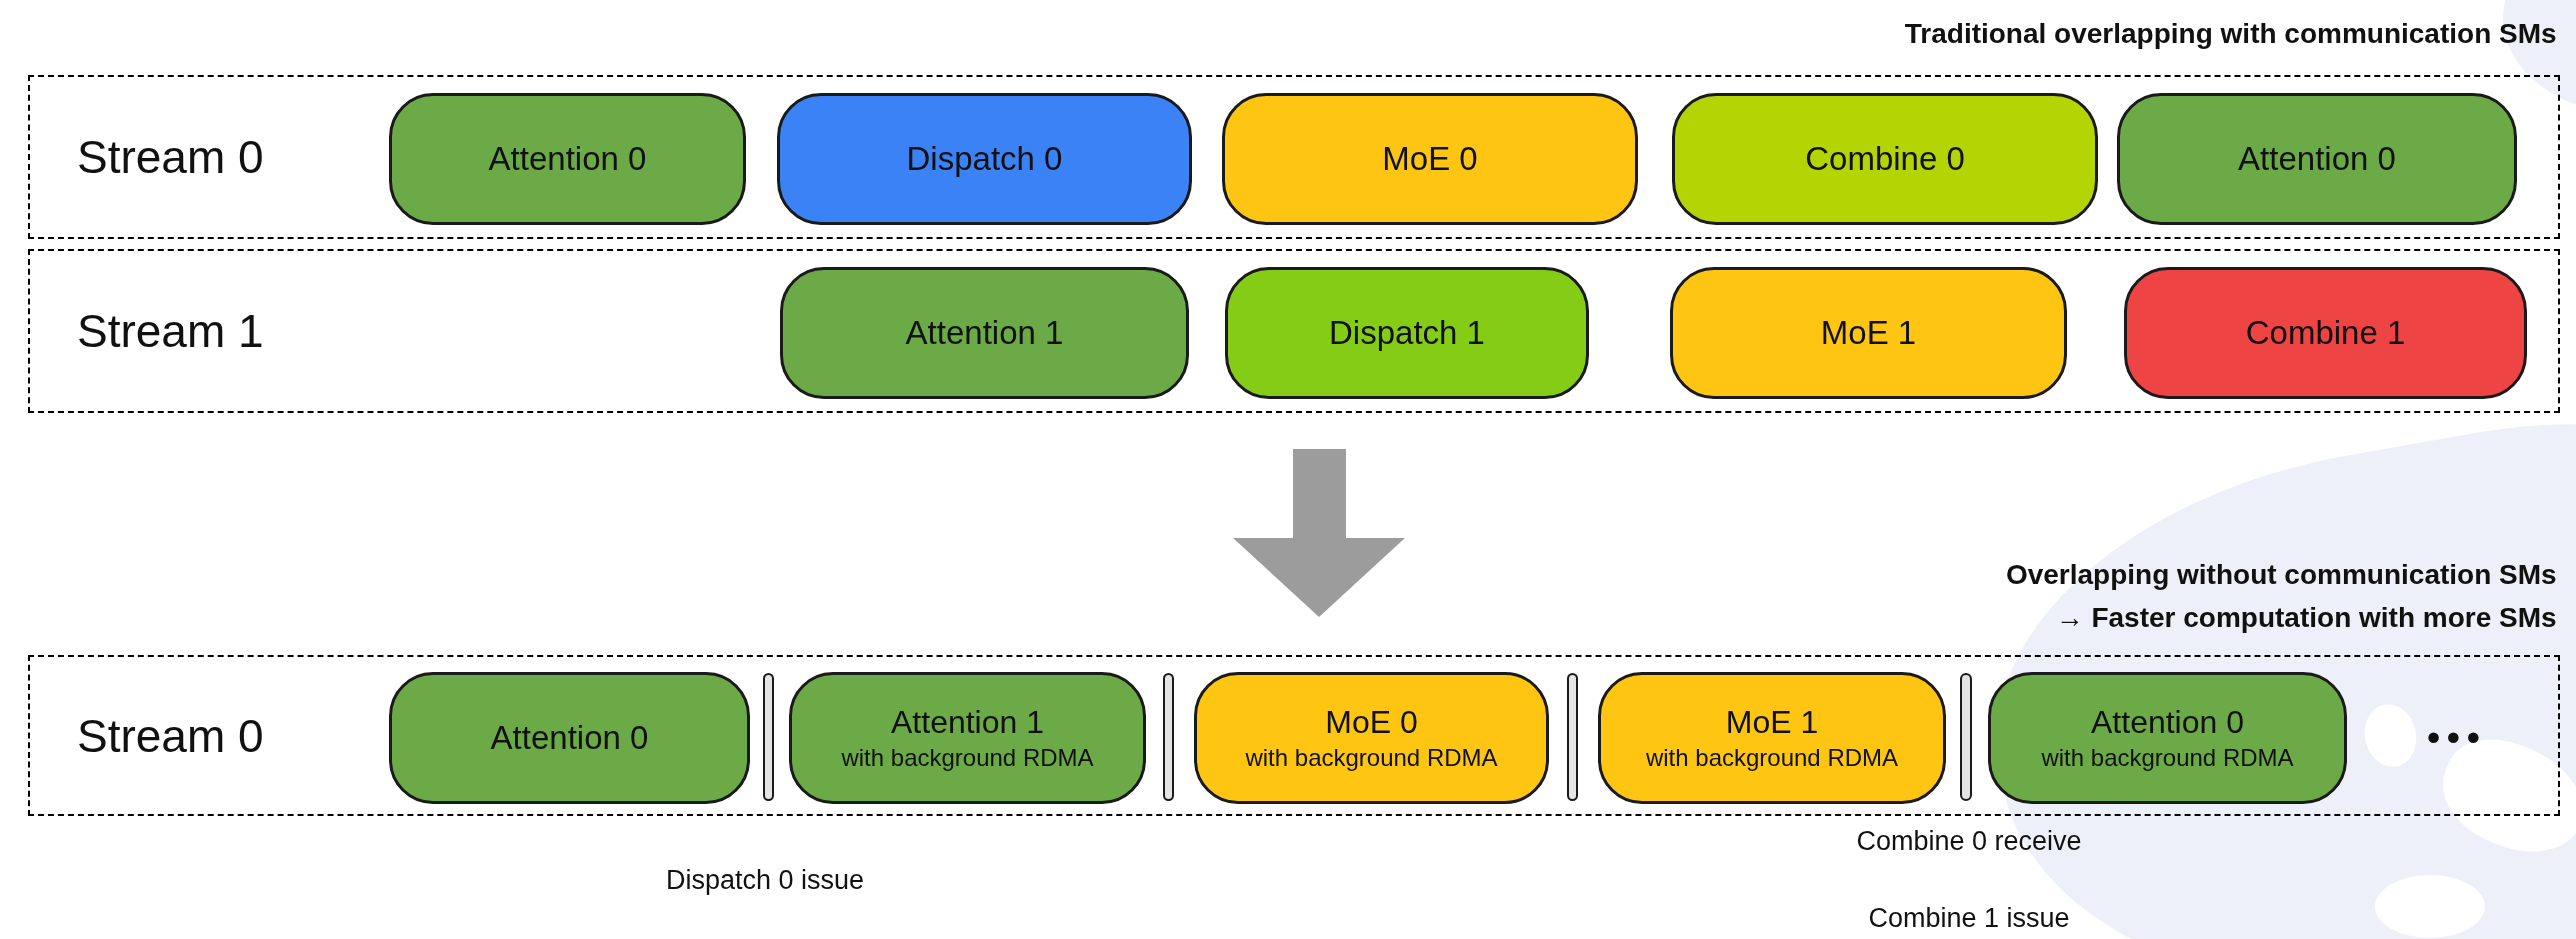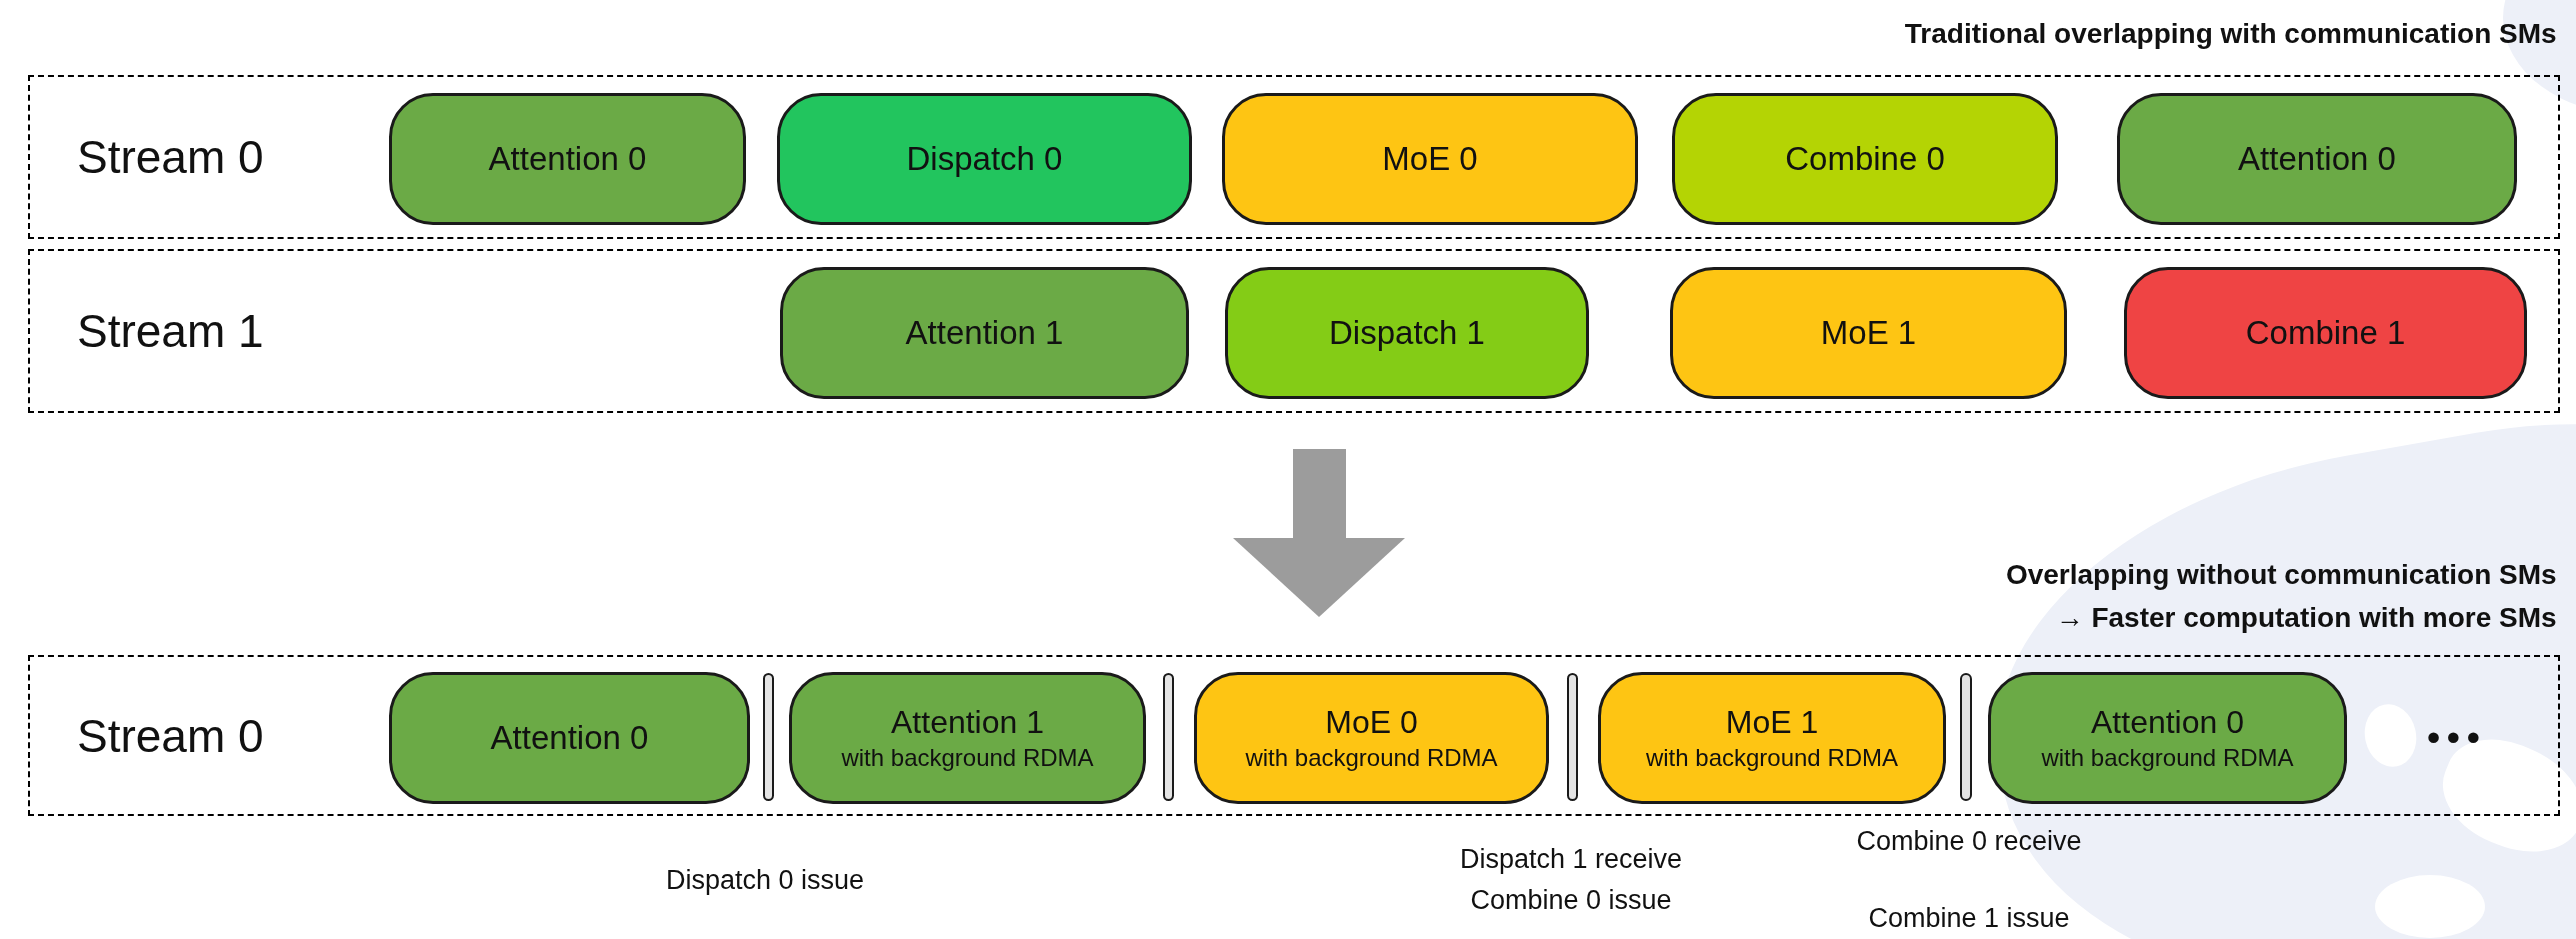--- a/index.html
+++ b/index.html
@@ -60,27 +60,27 @@
   </div>
 
   <div id="arrow-stem"></div>
   <div id="arrow-head"></div>
 
 <div class="row" style="left: 28px; top: 75px; width: 2532px; height: 164px;">
       <div class="stream-label">Stream 0</div>
       <div class="task" style="left: 359px; top: 16px; width: 357px; height: 132px; background: rgb(107, 170, 70);">
         <div class="task-label">Attention 0</div>
       </div>
-      <div class="task" style="left: 747px; top: 16px; width: 415px; height: 132px; background: #22c55e;">
+      <div class="task" style="left: 747px; top: 16px; width: 415px; height: 132px; background: #3b82f6;">
         <div class="task-label">Dispatch 0</div>
       </div>
       <div class="task" style="left: 1192px; top: 16px; width: 416px; height: 132px; background: rgb(254, 197, 19);">
         <div class="task-label">MoE 0</div>
       </div>
-      <div class="task" style="left: 1642px; top: 16px; width: 386px; height: 132px; background: rgb(180, 212, 4);">
+      <div class="task" style="left: 1642px; top: 16px; width: 426px; height: 132px; background: rgb(180, 212, 4);">
         <div class="task-label">Combine 0</div>
       </div>
       <div class="task" style="left: 2087px; top: 16px; width: 400px; height: 132px; background: rgb(107, 170, 70);">
         <div class="task-label">Attention 0</div>
       </div>
     </div>
     <div class="row" style="left: 28px; top: 249px; width: 2532px; height: 164px;">
       <div class="stream-label">Stream 1</div>
       <div class="task" style="left: 750px; top: 16px; width: 409px; height: 132px; background: rgb(107, 170, 70);">
         <div class="task-label">Attention 1</div>
@@ -118,22 +118,18 @@
       <div class="divider" style="left: 1930px; top: 16px; width: 12.3px; height: 128px;"></div>
       <div class="task" style="left: 1958px; top: 15px; width: 359px; height: 132px; background: rgb(107, 170, 70);">
         <div class="task-label has-sub">Attention 0</div>
         <div class="task-sub">with background RDMA</div>
       </div>
       <div class="dots" style="left: 2365px; top: 15px; width: 123px; height: 132px;">•••</div>
     </div>
     <div class="annotation" style="left: 765px;">
       <div class="">Dispatch 0 issue</div>
     </div>
-    <div class="annotation" style="left: 1571px;">
-      <div class="">Dispatch 1 receive</div>
-      <div class="">Combine 0 issue</div>
-    </div>
     <div class="annotation" style="left: 1969px; gap: 36px;">
       <div class="">Combine 0 receive</div>
       <div class="">Combine 1 issue</div>
     </div>
   </div>
 
 
 </body></html>

